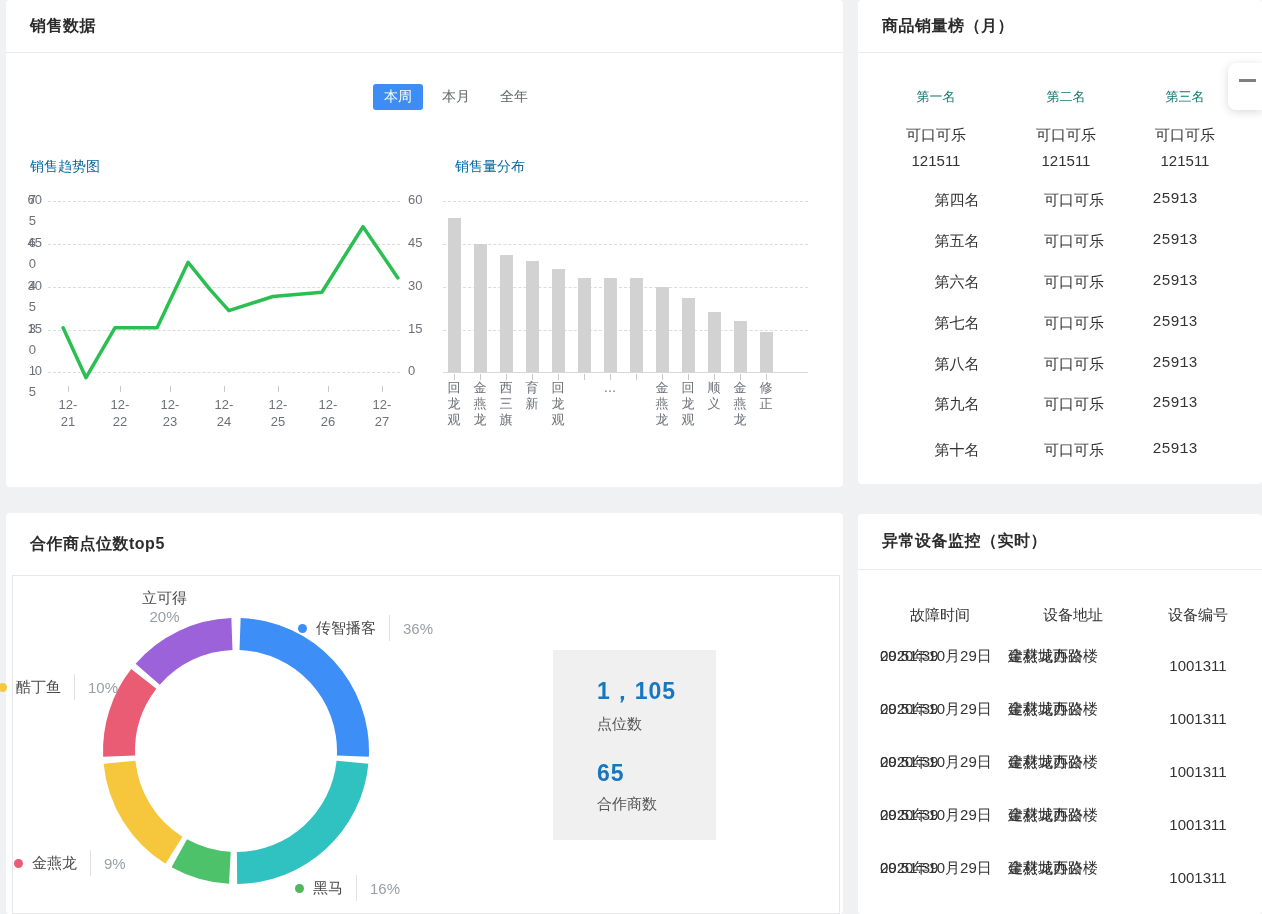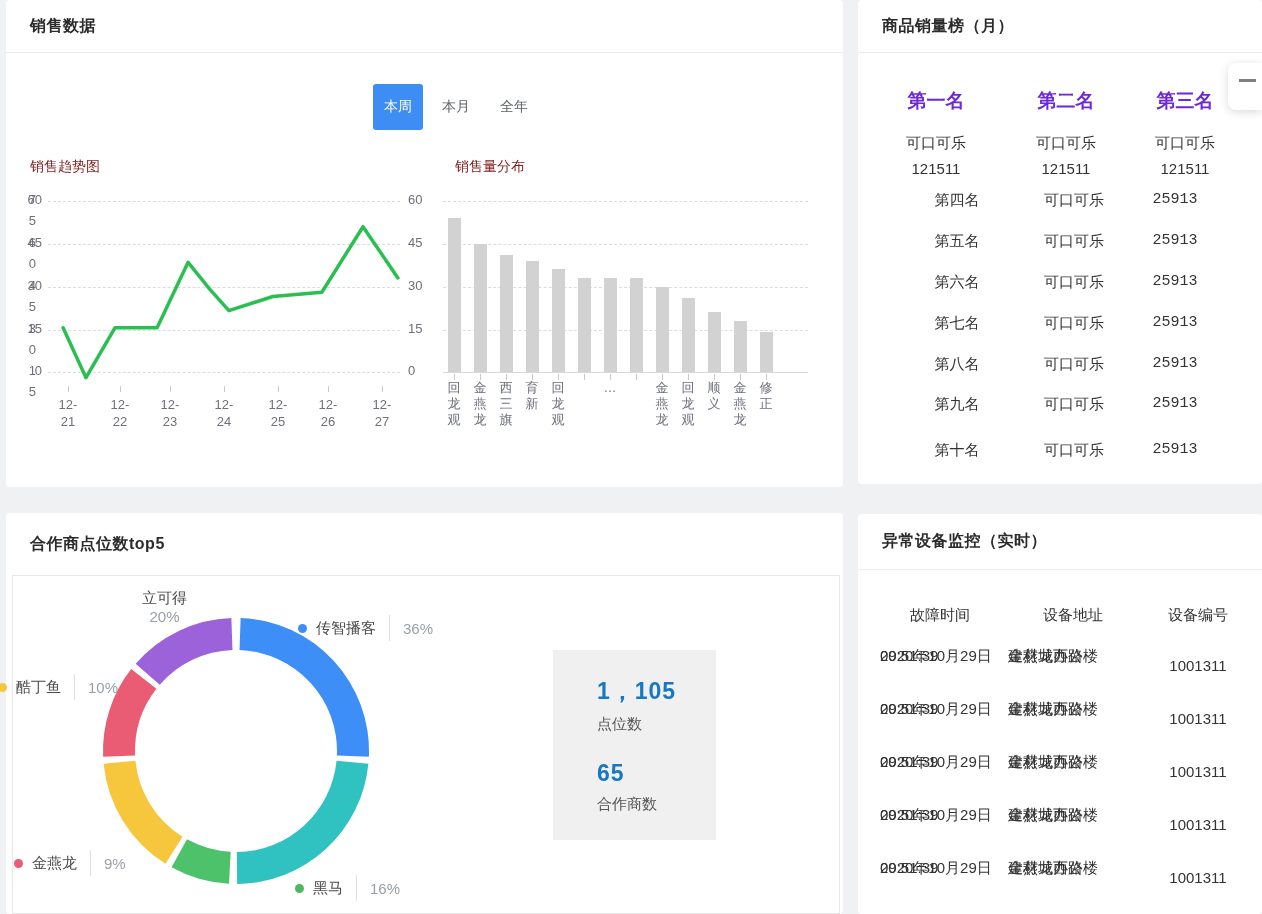--- a/index.html
+++ b/index.html
@@ -6,27 +6,27 @@
   html,body { width:1262px; height:914px; overflow:hidden; }
   body { font-family:"Liberation Sans","DejaVu Sans",sans-serif; background:#f0f1f3; position:relative; color:#333; }
 
   .panel { position:absolute; background:#fff; border-radius:4px; }
   .panel-header { height:53px; border-bottom:1px solid #ebebeb; display:flex; align-items:center; padding-left:24px; }
   .panel-title { font-size:16px; font-weight:bold; color:#2b2b2b; letter-spacing:.5px; }
 
   
   #panel-sales { left:6px; top:0; width:837px; height:487px; }
   #sales-controls { position:absolute; left:367px; top:84px; display:flex; align-items:center; }
-  .tab { font-size:14px; padding:14px 11px; border-radius:3px; color:#5f6368; cursor:pointer; margin-right:8px; }
+  .tab { font-size:14px; padding:4px 11px; border-radius:3px; color:#5f6368; cursor:pointer; margin-right:8px; }
   .tab.active { color:#fff; }
   #date-input { position:absolute; left:524px; top:82px; width:288px; height:35px;
     border:1px solid #dcdfe6; border-radius:4px; background:#fff;
     display:flex; align-items:center; justify-content:space-between; padding:0 12px 0 16px; }
   #date-input .date-text { font-size:14px; color:#5a5e66; }
-  .sub-title { position:absolute; font-size:14px; color:#7f1d1d; }
+  .sub-title { position:absolute; font-size:14px; color:#0369a1; }
   #trend-title { left:24px; top:158px; }
   #dist-title { left:449px; top:158px; }
 
   .gridline { position:absolute; border-top:1px dashed #dcdcdc; height:0; }
   .gridline.solid { border-top:1px solid #d8d8d8; }
   .axis-label { position:absolute; font-size:13px; color:#6e7079; }
   .axis-label.right-align { text-align:right; }
   .xtick { position:absolute; width:1px; height:6px; background:#c9c9c9; }
   .xcat { position:absolute; font-size:13px; color:#6e7079; text-align:center; line-height:17px; width:40px; }
   .bar { position:absolute; background:#d2d2d2; }
@@ -43,21 +43,21 @@
   .callout .c-name { font-size:15px; color:#4a4a4a; }
   .callout .c-div { width:1px; height:26px; background:#e0e0e0; margin:0 13px; }
   .callout .c-pct { font-size:15px; color:#9aa0a6; }
   #stats-box { position:absolute; left:547px; top:137px; width:163px; height:190px; background:#f0f0f0; padding:26px 0 0 44px; }
   .stat-value { font-size:23px; font-weight:bold; letter-spacing:1px; }
   .stat-label { font-size:15px; color:#555; margin-top:8px; margin-bottom:26px; }
 
   
   #panel-rank { left:858px; top:0; width:404px; height:484px; }
   .rank-top3 { position:absolute; top:88px; width:110px; text-align:center; }
-  .rank-top3 .r-rank { font-size:19px; color:#6d28d9;font-weight:bold; }
+  .rank-top3 .r-rank { font-size:13px; color:#0f766e; }
   .rank-top3 .r-name { font-size:15px; color:#333; margin-top:20px; }
   .rank-top3 .r-value { font-size:15px; color:#333; margin-top:7px; }
   .rank-row { position:absolute; width:100%; height:22px;font-family:Liberation Mono, monospace; }
   .rank-row span { position:absolute; font-size:15px; color:#333; width:110px; text-align:center; }
   .rank-row .rr-rank { left:44px; }
   .rank-row .rr-name { left:161px; }
   .rank-row .rr-value { left:262px; }
 
   
   #panel-monitor { left:858px; top:514px; width:404px; height:400px; }

